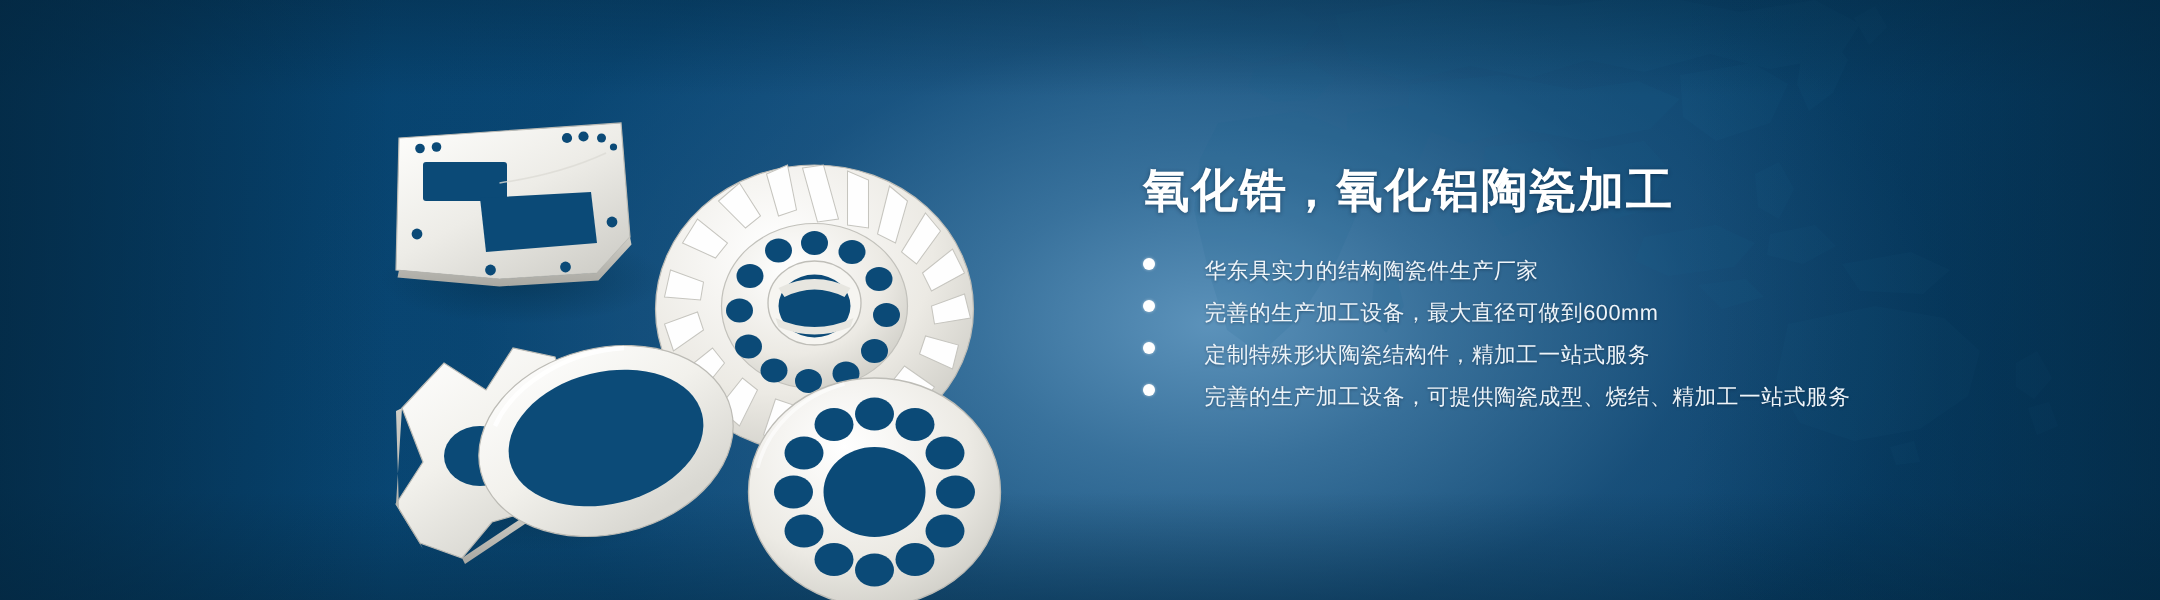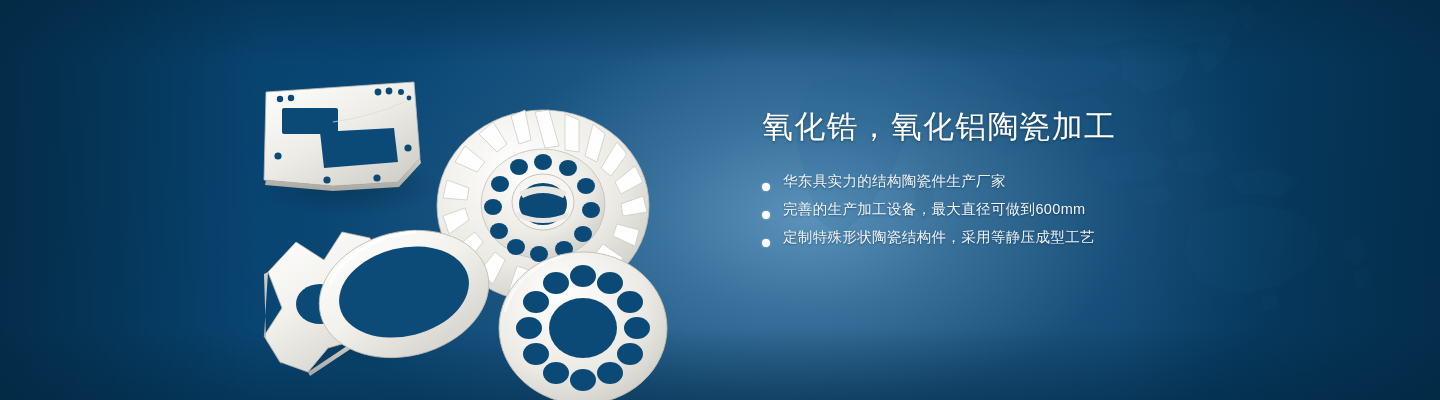--- a/index.html
+++ b/index.html
@@ -59,31 +59,32 @@
   .products svg { width:100%; height:100%; display:block; overflow:visible; }
 
   
   .text-block {
     position:absolute; left:762px; top:108px;
     width:600px;
   }
   .headline {
     color:#ffffff;
     font-size:31px;
-    font-weight:400;
+    font-weight:700;
     letter-spacing:1.2px;
     line-height:1.25;
     white-space:nowrap;
     text-shadow:0 1px 3px rgba(0,20,40,0.45);
   }
   .bullets { margin-top:25px; }
   .bullet {
-    display:flex; align-items:flex-end;
+    display:flex; align-items:flex-start;
     margin-bottom:8.5px;
     white-space:nowrap;
+    gap:20px;
   }
   .bullet-dot {
     width:8px; height:8px; flex:0 0 8px;
     border-radius:50%;
     background:#ffffff;
     margin-right:13px;
     box-shadow:0 0 2px rgba(255,255,255,0.55);
   }
   .bullet-text {
     color:#eef4f9;
@@ -297,18 +298,22 @@
       <li class="bullet">
         <span class="bullet-dot"></span>
         <span class="bullet-text">华东具实力的结构陶瓷件生产厂家</span>
       </li>
       <li class="bullet">
         <span class="bullet-dot"></span>
         <span class="bullet-text">完善的生产加工设备，最大直径可做到600mm</span>
       </li>
       <li class="bullet">
         <span class="bullet-dot"></span>
-        <span class="bullet-text">定制特殊形状陶瓷结构件，采用等静压成型工艺</span>
+        <span class="bullet-text">定制特殊形状陶瓷结构件，精加工一站式服务</span>
+      </li>
+      <li class="bullet">
+        <span class="bullet-dot"></span>
+        <span class="bullet-text">完善的生产加工设备，可提供陶瓷成型、烧结、精加工一站式服务</span>
       </li>
     </ul>
   </div>
 
 </div>
 
 </body></html>

